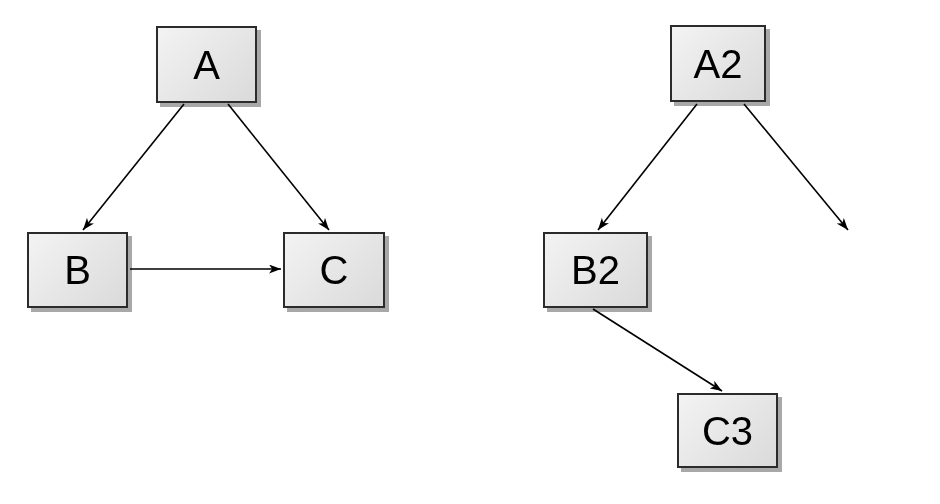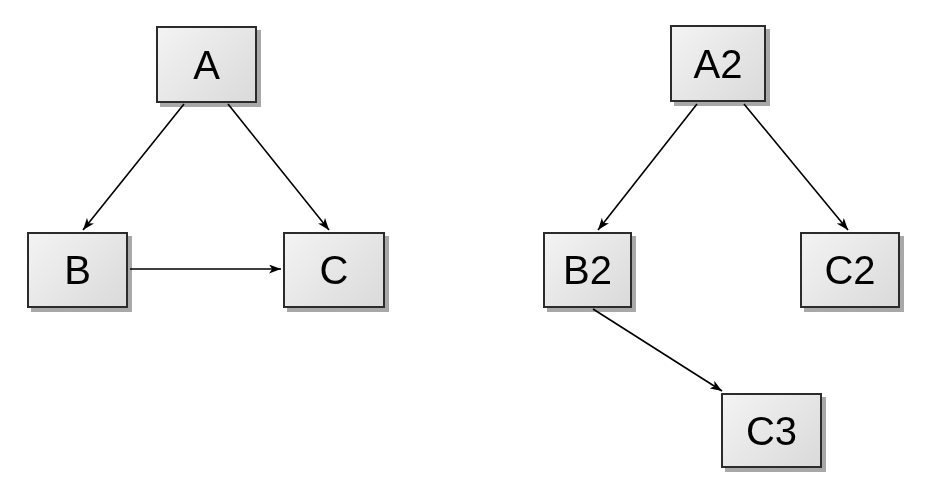--- a/index.html
+++ b/index.html
@@ -62,22 +62,19 @@
     </div>
     <div class="node" style="left: 27px; top: 232px; width: 101px; height: 76px;">
       <span class="node-label">B</span>
     </div>
     <div class="node" style="left: 283px; top: 232px; width: 102px; height: 76px;">
       <span class="node-label">C</span>
     </div>
     <div class="node" style="left: 670px; top: 25px; width: 96px; height: 77px;">
       <span class="node-label">A2</span>
     </div>
-    <div class="node" style="left: 543px; top: 232px; width: 89px; height: 76px;">
+    <div class="node" style="left: 543px; top: 232px; width: 105px; height: 76px;">
       <span class="node-label">B2</span>
     </div>
-    <div class="node" style="left: 800px; top: 232px; width: 100px; height: 76px;">
-      <span class="node-label">C2</span>
-    </div>
-    <div class="node" style="left: 677px; top: 393px; width: 101px; height: 75px; margin-left: 44px;">
+    <div class="node" style="left: 677px; top: 393px; width: 101px; height: 75px;">
       <span class="node-label">C3</span>
     </div>
   </div>
 
 </body></html>

